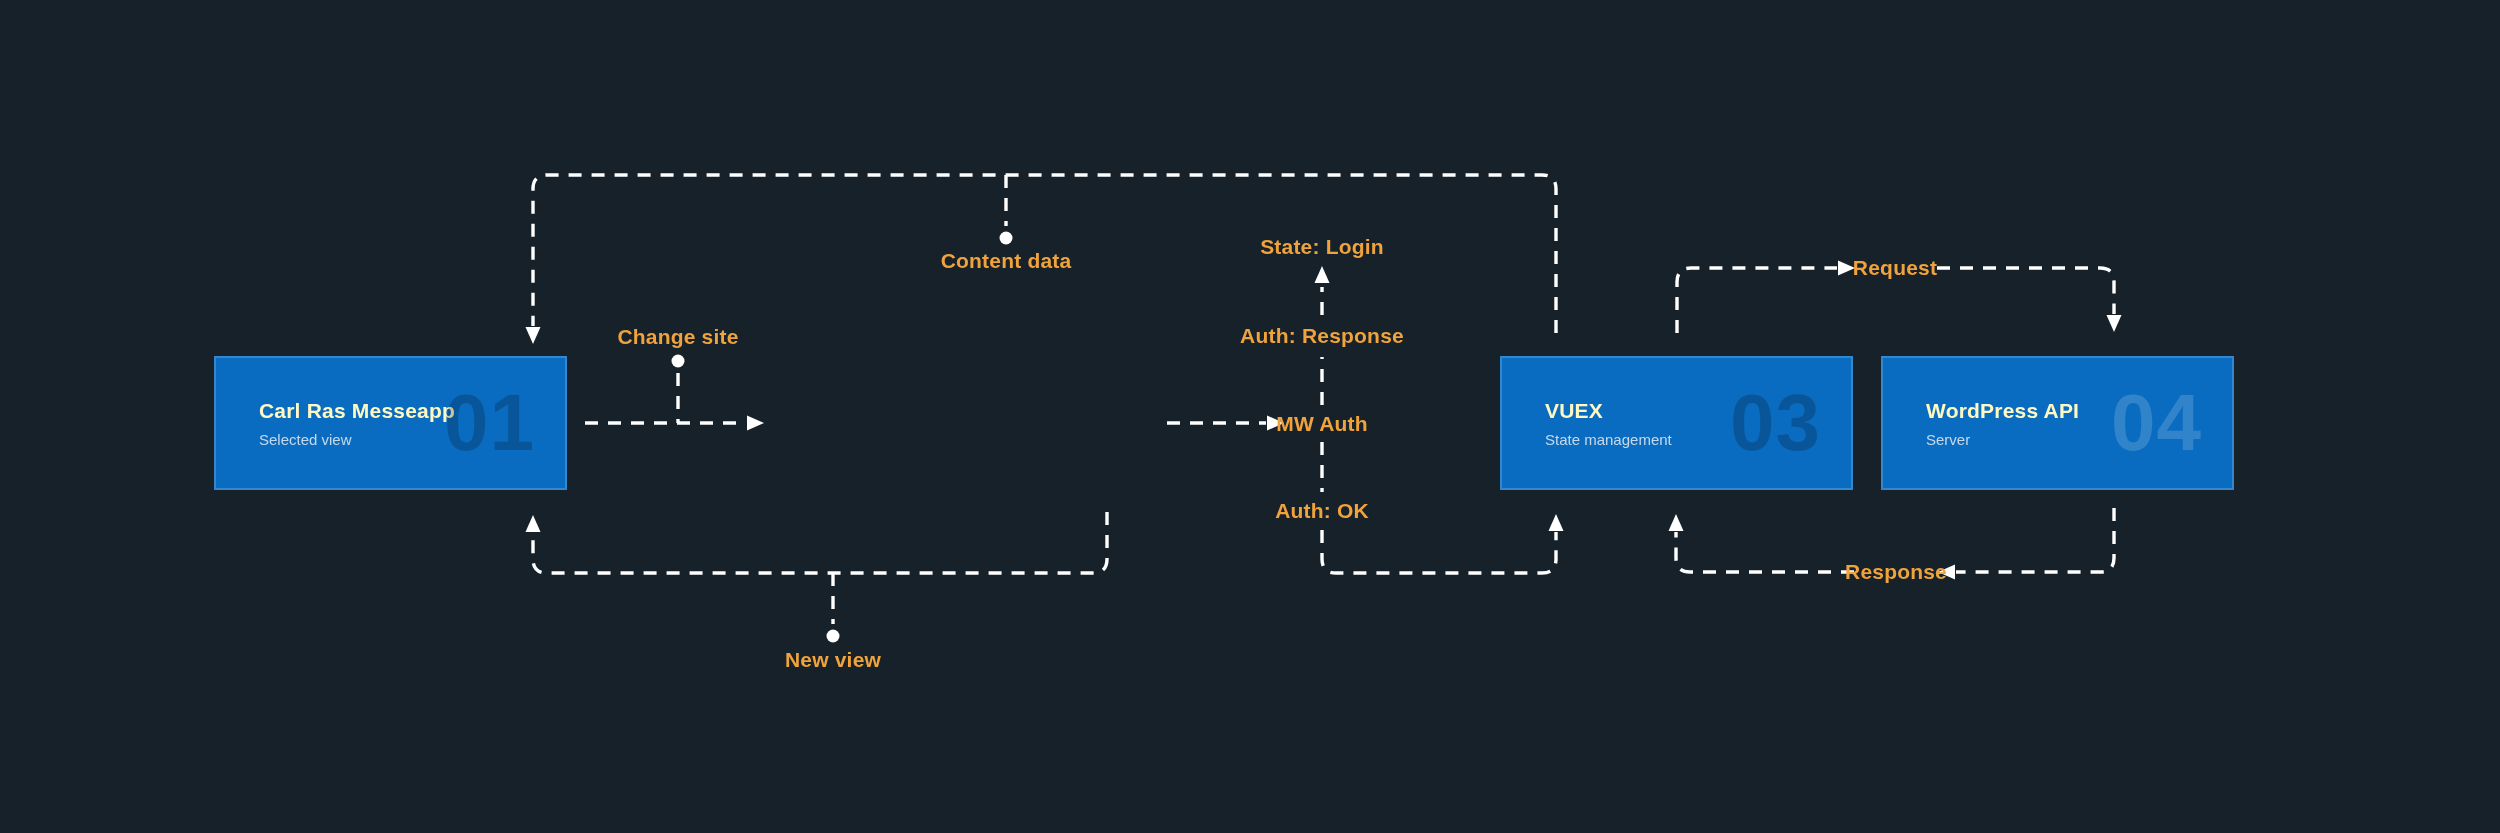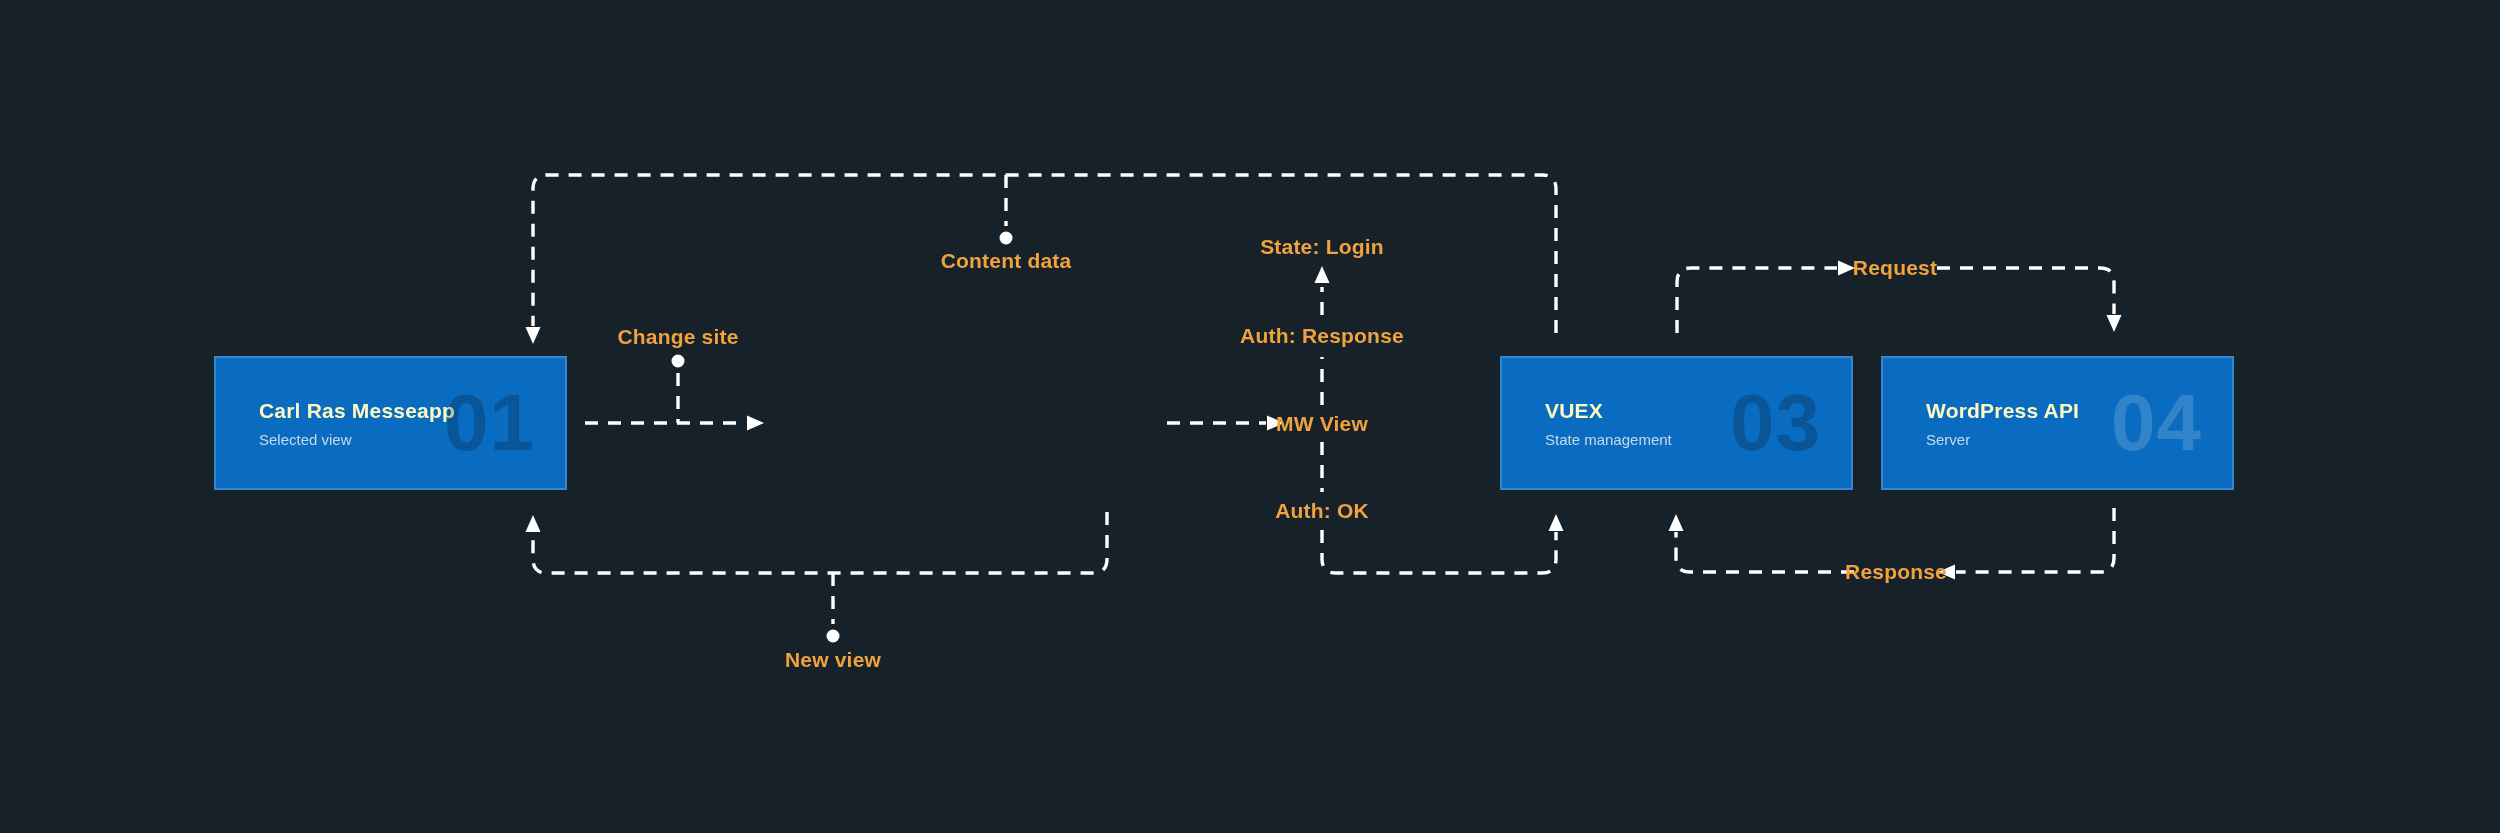--- a/index.html
+++ b/index.html
@@ -102,19 +102,19 @@
   <div class="node" style="left:1881px;">
     <div class="title">WordPress API</div>
     <div class="subtitle">Server</div>
     <div class="bignum num-light">04</div>
   </div>
 
   <div class="flow-label" style="left:1006px;top:261px;">Content data</div>
   <div class="flow-label" style="left:678px;top:337px;text-align:center;">Change site</div>
   <div class="flow-label" style="left:1322px;top:247px;">State: Login</div>
   <div class="flow-label" style="left:1322px;top:336px;">Auth: Response</div>
-  <div class="flow-label" style="left:1322px;top:424px;">MW View</div>
+  <div class="flow-label" style="left:1322px;top:424px;">MW Auth</div>
   <div class="flow-label" style="left:1322px;top:511px;">Auth: OK</div>
   <div class="flow-label" style="left:833px;top:660px;">New view</div>
   <div class="flow-label" style="left:1895px;top:268px;">Request</div>
   <div class="flow-label" style="left:1896px;top:572px;">Response</div>
 
 </div>
 
 </body></html>

